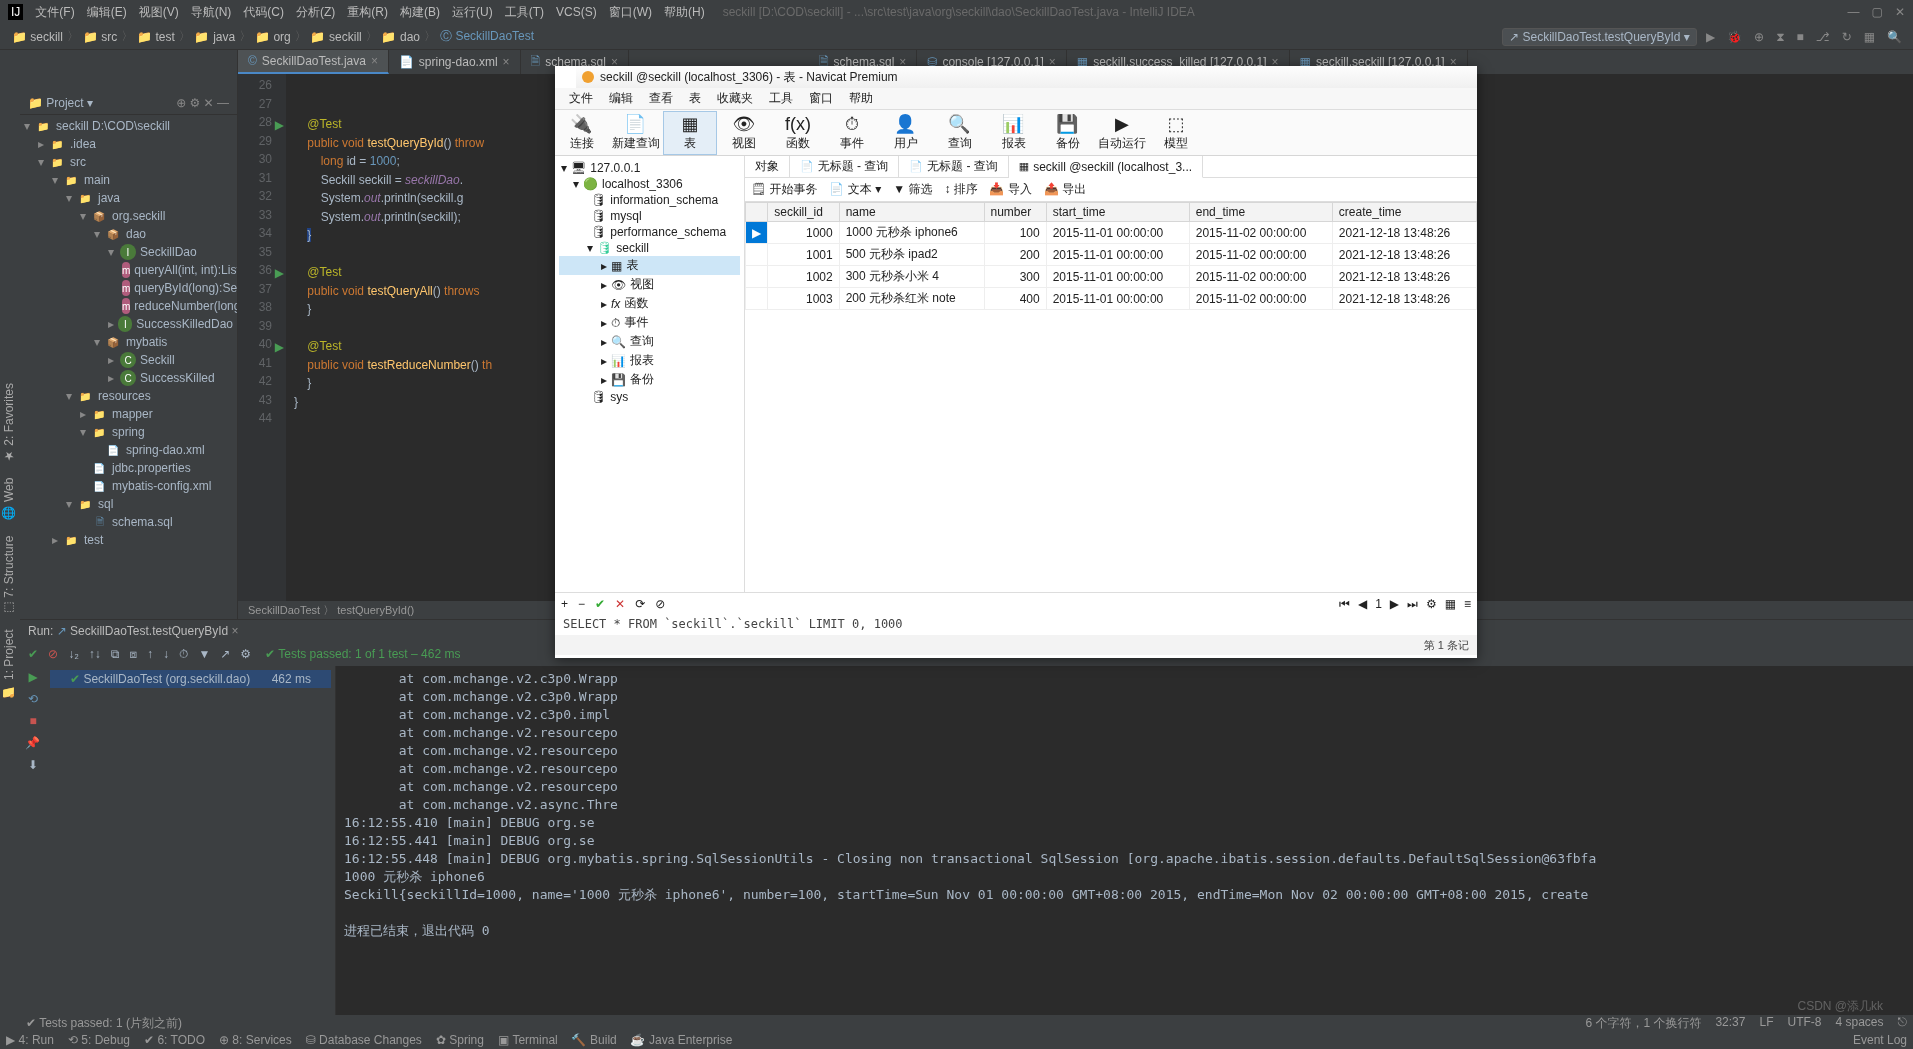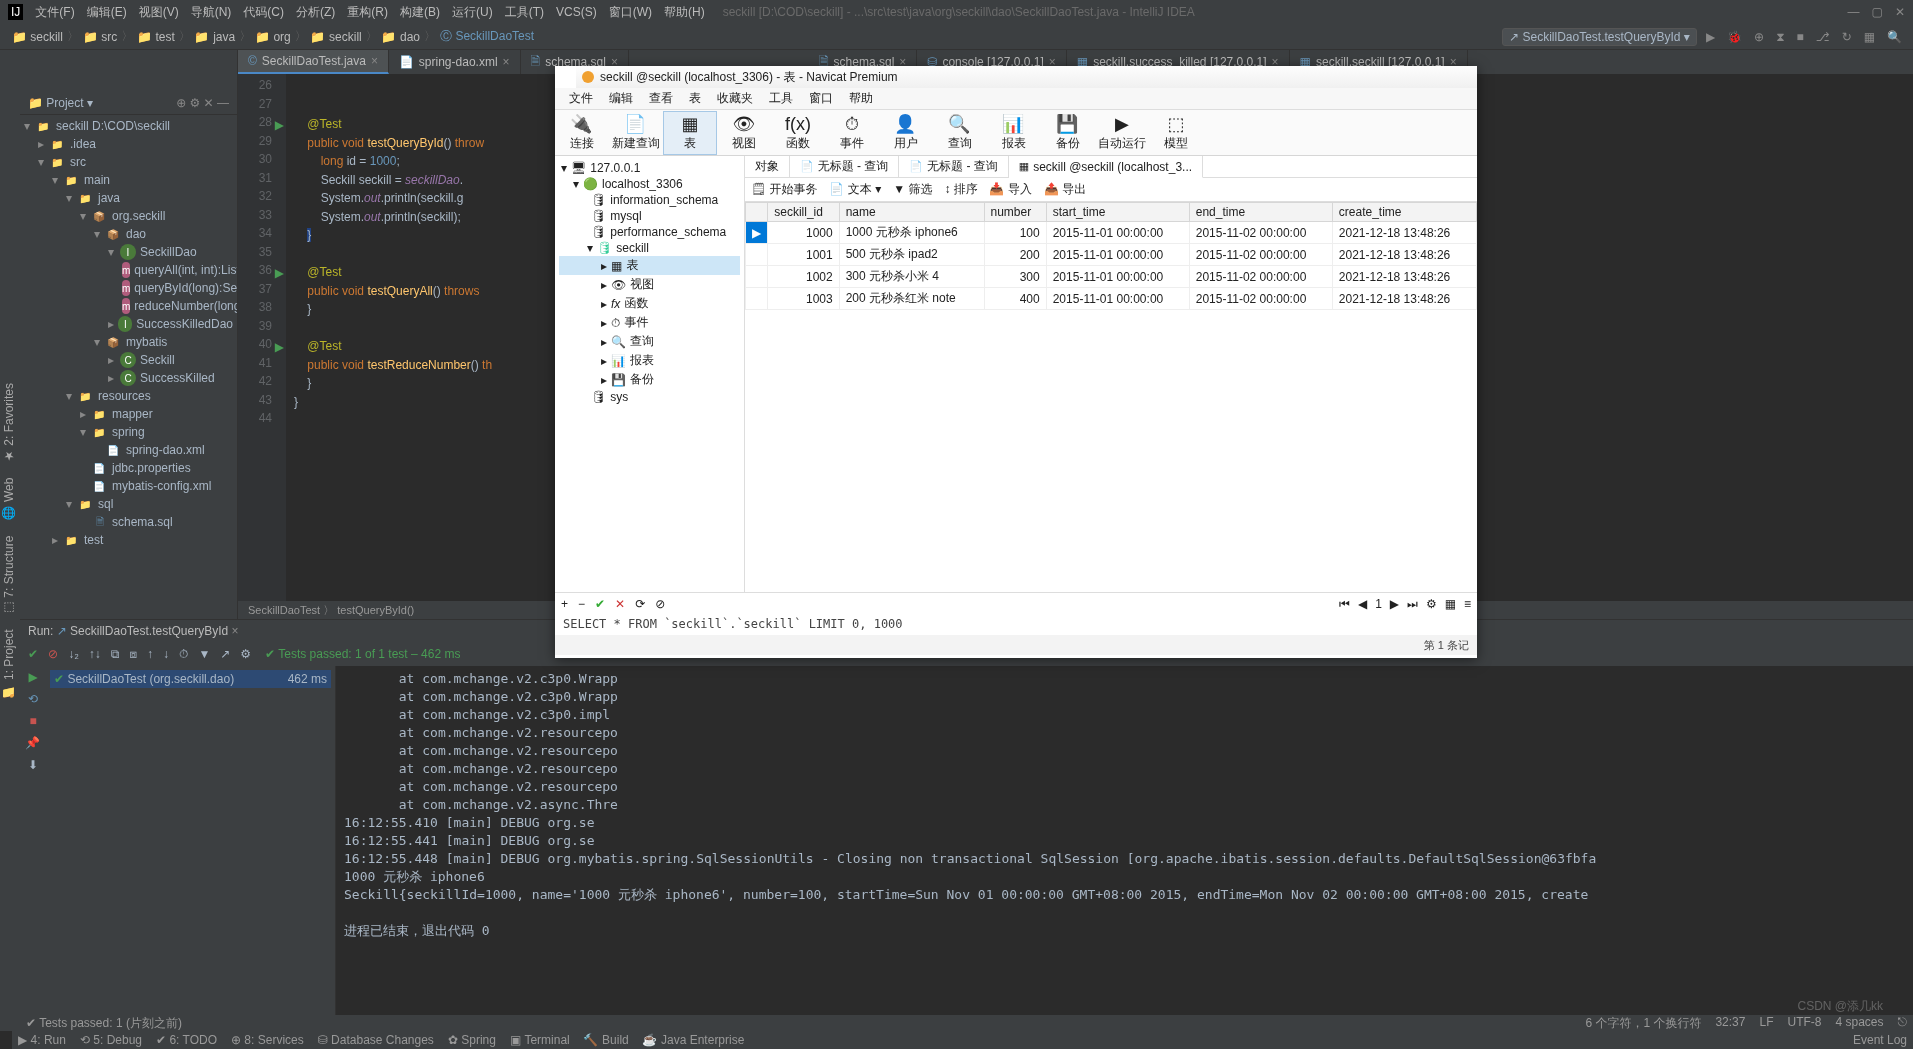--- a/index.html
+++ b/index.html
@@ -61,21 +61,21 @@
 .ij-run { position: absolute; left: 20px; right: 0; bottom: 18px; height: 412px; background: #2b2b2b; border-top: 1px solid #323232; }
 .ij-run .run-head { height: 22px; background: #3c3f41; display: flex; align-items: center; padding: 0 8px; color: #bbb; }
 .ij-run .run-toolbar { height: 24px; background: #3c3f41; display: flex; align-items: center; padding: 0 8px; gap: 10px; }
 .ij-run .tpass { color: #499c54; }
 .ij-run .run-body { display: flex; height: calc(100% - 46px); }
 .ij-run .run-left { width: 26px; background: #3c3f41; display: flex; flex-direction: column; align-items: center; padding-top: 4px; gap: 8px; }
 .ij-run .run-tree { width: 290px; background: #3c3f41; border-right: 1px solid #323232; padding: 4px; }
 .ij-run .run-out { flex: 1; font-family: "Consolas",monospace; font-size: 13px; padding: 4px 8px; white-space: pre; line-height: 18px; overflow: hidden; }
 
 
-.ij-status { position: absolute; bottom: 0; left: 12px; right: 0; height: 18px; background: #3c3f41; display: flex; align-items: center; color: #999; font-size: 11px; padding: 0 6px; gap: 14px; }
+.ij-status { position: absolute; bottom: 0; left: 0; right: 0; height: 18px; background: #3c3f41; display: flex; align-items: center; color: #999; font-size: 11px; padding: 0 6px; gap: 14px; }
 .ij-status .right { margin-left: auto; display: flex; gap: 14px; }
 
 
 .navicat { position: absolute; top: 66px; left: 555px; width: 922px; height: 592px; background: #fff; color: #222; box-shadow: 0 2px 12px rgba(0,0,0,.5); font-family: "Microsoft YaHei",Arial,sans-serif; }
 .nav-titlebar { height: 22px; background: linear-gradient(#fdfdfd,#f0f0f0); display: flex; align-items: center; padding: 0 6px; font-size: 12px; margin-left: 21px; }
 .nav-titlebar .dot { width: 12px; height: 12px; border-radius: 6px; background: #f0a030; margin-right: 6px; }
 .nav-menu { height: 22px; background: #f7f7f7; display: flex; align-items: center; padding: 0 6px; border-bottom: 1px solid #ddd; }
 .nav-menu span { padding: 0 8px; cursor: pointer; }
 .nav-toolbar { height: 46px; background: #fafafa; display: flex; align-items: center; border-bottom: 1px solid #d6d6d6; }
 .nav-toolbar .tb { width: 54px; height: 44px; display: flex; flex-direction: column; align-items: center; justify-content: center; font-size: 11px; cursor: pointer; }
@@ -398,21 +398,21 @@
   </div>
   <div class="run-body">
     <div class="run-left">
       <span class="run-icon">▶</span>
       <span style="color:#6897bb">⟲</span>
       <span class="stop-icon">■</span>
       <span>📌</span>
       <span>⬇</span>
     </div>
     <div class="run-tree">
-      <div style="display:flex;justify-content:space-between;background:#2d4a73;padding:2px 4px">
+      <div style="display:flex;justify-content:space-between;background:#2d4a73;padding:2px 20px">
         <span><span class="tpass">✔</span> <span>SeckillDaoTest (org.seckill.dao)</span></span>
         <span>462 ms</span>
       </div>
     </div>
     <div class="run-out" id="console-out">       at com.mchange.v2.c3p0.Wrapp
        at com.mchange.v2.c3p0.Wrapp
        at com.mchange.v2.c3p0.impl
        at com.mchange.v2.resourcepo
        at com.mchange.v2.resourcepo
        at com.mchange.v2.resourcepo

